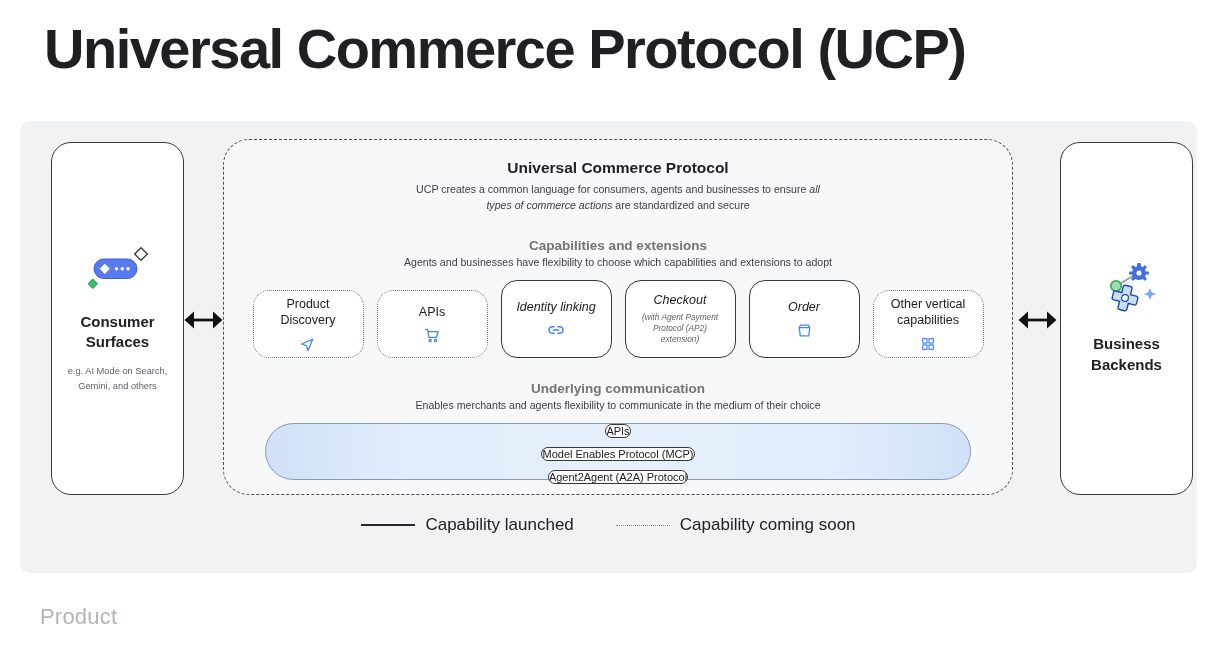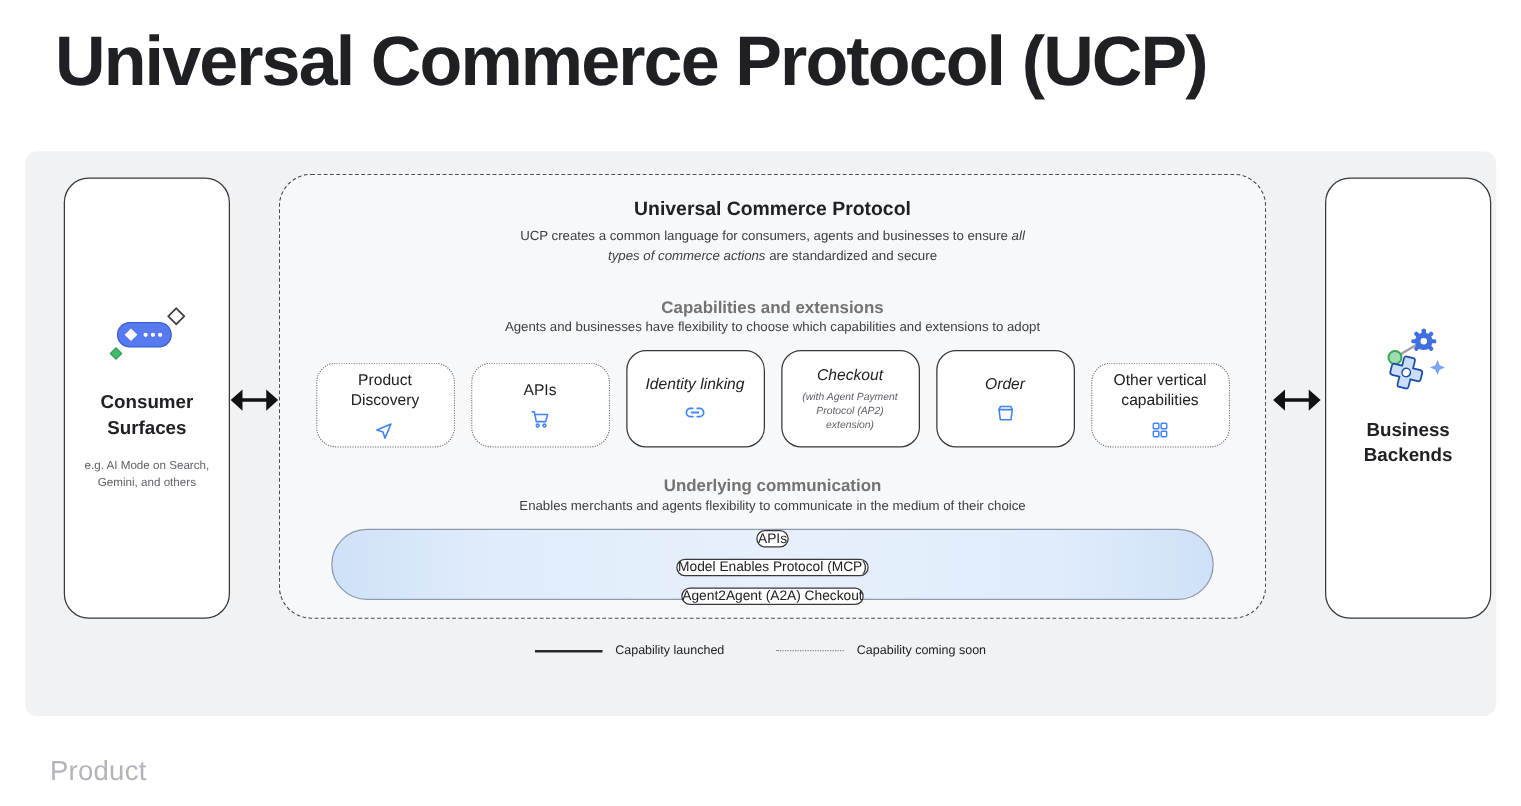--- a/index.html
+++ b/index.html
@@ -40,21 +40,21 @@
   .cap-label { font-size:12.5px; font-weight:500; line-height:1.3; color:#202124; }
   .cap-sublabel { margin-top:3px; font-size:8.3px; line-height:1.35; color:#5f6368; }
   .cap-icon { margin-top:7px; height:17px; display:flex; align-items:center; justify-content:center; }
 
   
   .pill-bar { margin-top:12px; width:706px; height:57px; border-radius:29px; background:linear-gradient(90deg,#cfe1f8 0%, #e0ecfb 18%, #e7f0fc 50%, #e0ecfb 82%, #cfe1f8 100%); border:1px solid #8d9aad; display:flex; align-items:center; gap:9px; padding:0 12px;flex-direction:column; }
   .pill { flex:1; height:37px; background:#fff; border:1.6px solid #35373a; border-radius:19px; display:flex; align-items:center; justify-content:center; font-size:11px; color:#202124; }
 
   
   .legend { position:absolute; left:0; right:0; top:394px; display:flex; justify-content:center; align-items:center; gap:42px; }
-  .legend-item { display:flex; align-items:center; gap:10px; font-size:10px; color:#202124; }
+  .legend-item { display:flex; align-items:center; gap:10px; font-size:17px; color:#202124; }
   .legend-line-solid { width:54px; border-top:2px solid #26282b; }
   .legend-line-dotted { width:54px; border-top:1.6px dotted #86898e; }
 
   .google-logo { position:absolute; left:40px; top:604px; font-size:22px; font-weight:500; color:#b1b5ba; letter-spacing:0.2px; }
 </style>
 </head>
 <body>
 
 <div class="stage">
 
@@ -163,21 +163,21 @@
           </span>
         </div>
       </div>
 
       <div class="section-title comm-section-title">Underlying communication</div>
       <div class="section-sub">Enables merchants and agents flexibility to communicate in the medium of their choice</div>
 
       <div class="pill-bar">
         <div class="pill">APIs</div>
         <div class="pill">Model Enables Protocol (MCP)</div>
-        <div class="pill">Agent2Agent (A2A) Checkout</div>
+        <div class="pill">Agent2Agent (A2A) Protocol</div>
       </div>
     </div>
 
     <span class="gap-arrow right">
       <svg width="43" height="26" viewBox="0 0 43 26">
         <path d="M7 13 H36" stroke="#111214" stroke-width="2.8"></path>
         <path d="M12 4.5 L2.5 13 L12 21.5 Z" fill="#111214"></path>
         <path d="M31 4.5 L40.5 13 L31 21.5 Z" fill="#111214"></path>
       </svg>
     </span>

